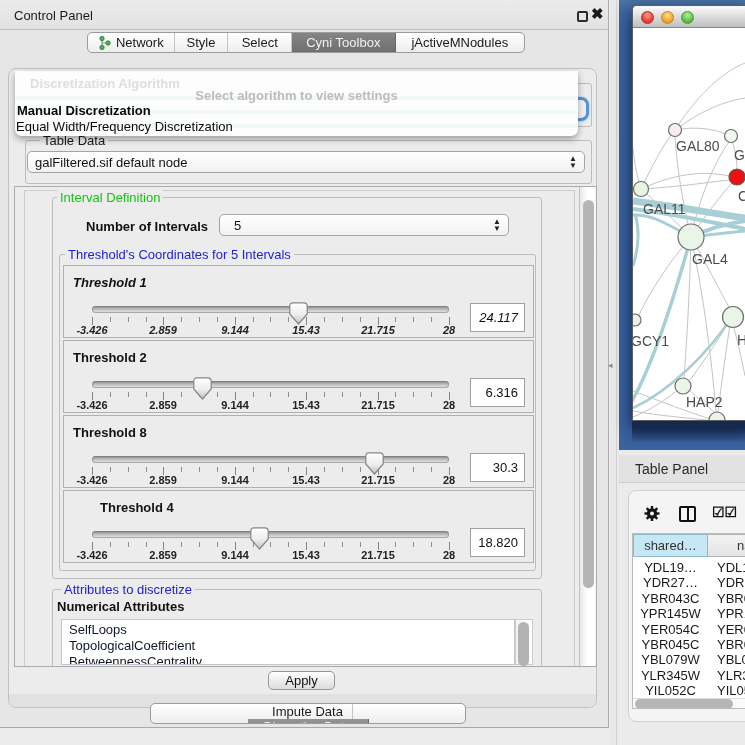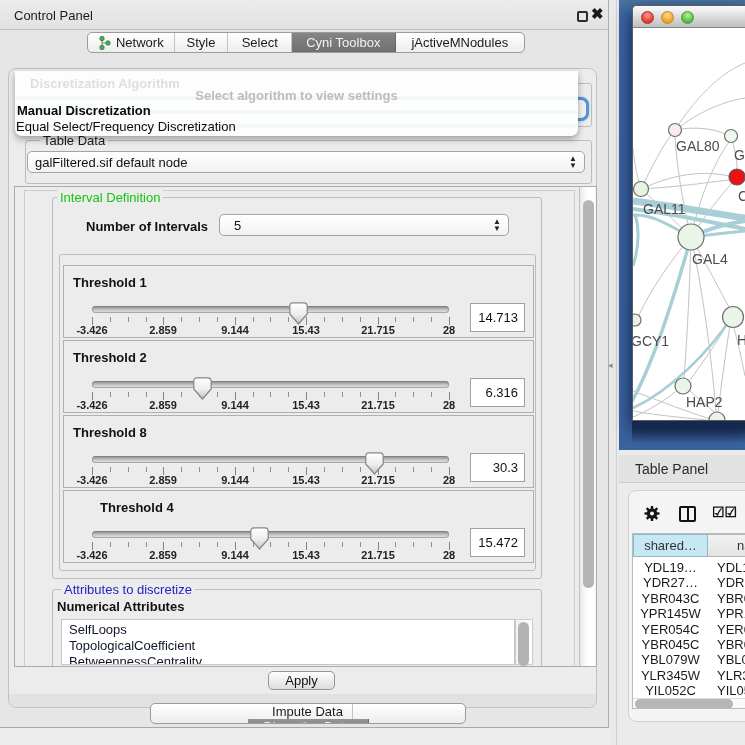--- a/index.html
+++ b/index.html
@@ -63,38 +63,39 @@
     <span class="ar">▲<br>▼</span>
   </div>
 
   <div class="abs" style="left:15px;top:71px;width:563px;height:65px;background:#fdfdfd;border-radius:0 0 7px 7px;box-shadow:0 3px 7px rgba(0,0,0,0.35);"></div>
   <div class="abs" style="left:15px;top:96px;width:562px;height:4px;background:#f2f7fa;"></div>
   <div class="abs" style="left:15px;top:110px;width:562px;height:4px;background:#f2f7fa;"></div>
   <div class="abs" style="left:15px;top:124px;width:562px;height:4px;background:#f2f7fa;"></div>
   <div class="lbl" style="left:30px;top:76px;font-size:13px;font-weight:bold;color:#dedede;">Discretization Algorithm</div>
   <div class="lbl" style="left:15px;top:88px;width:563px;text-align:center;font-size:13px;font-weight:bold;color:#bcbcbc;">Select algorithm to view settings</div>
   <div class="lbl" style="left:17px;top:103px;font-size:13px;font-weight:bold;color:#0a0a0a;">Manual Discretization</div>
-  <div class="lbl" style="left:16px;top:119px;font-size:13px;color:#0a0a0a;">Equal Select/Frequency Discretization</div>
+  <div class="lbl" style="left:16px;top:119px;font-size:13px;color:#0a0a0a;">Equal Width/Frequency Discretization</div>
 
   <div class="abs" id="scrollpane" style="left:14px;top:186px;width:583px;height:481px;background:#ececec;border:1px solid #ababab;overflow:hidden;">
 
     <div class="abs" style="left:9px;top:3px;width:551px;height:600px;border:1px solid #cccccc;"></div>
 
     <div class="group" style="left:37px;top:10px;width:490px;height:382px;"></div>
     <div class="gtitle" style="left:42px;top:3px;color:#13c413;">Interval Definition</div>
 
     <div class="lbl" style="left:71px;top:32px;font-size:13px;font-weight:bold;color:#111;">Number of Intervals</div>
     <div class="combo" style="left:204px;top:27px;width:290px;height:22px;">
       <span style="position:absolute;left:14px;top:3px;">5</span>
       <span class="ar">▲<br>▼</span>
     </div>
 
     <div class="group" style="left:44px;top:67px;width:477px;height:317px;"></div>
-
-    <div class="abs" style="left:48px;top:78px;width:471px;height:73px;background:#ececec;border:1px solid #b0b0b0;">
+    <div class="gtitle" style="left:50px;top:60px;color:#2222cc;">Threshold's Coordinates for 5 Intervals</div>
+
+    <div class="abs" style="left:48px;top:78px;width:471px;height:73px;background:#ececec;border:1px solid #b0b0b0;font-style:italic;">
       <div class="lbl" style="left:9px;top:9px;font-size:13px;font-weight:bold;color:#111;">Threshold 1</div>
       <div class="abs" style="left:28px;top:40px;width:357px;height:7px;border-radius:4px;background:linear-gradient(#848484,#c6c6c6 55%,#e9e9e9);box-shadow:inset 0 0 0 1px rgba(120,120,120,0.55);"></div>
       <div class="abs" style="left:28px;top:51px;width:358px;height:5px;background:repeating-linear-gradient(90deg,#8f8f8f 0,#8f8f8f 1px,transparent 1px,transparent 17.85px);"></div>
       <div class="abs" style="left:28px;top:51px;width:358px;height:8px;background:repeating-linear-gradient(90deg,#858585 0,#858585 1px,transparent 1px,transparent 71.4px);"></div>
       <svg class="abs" style="left:224.6px;top:36px;" width="19" height="23" viewBox="0 0 19 23">
         <defs>
             <linearGradient id="thg0" x1="0" y1="0" x2="0" y2="1">
           <stop offset="0" stop-color="#ffffff"></stop>
               <stop offset="0.55" stop-color="#ededed"></stop>
               <stop offset="1" stop-color="#c2c2c2"></stop>
@@ -103,21 +104,21 @@
         <path d="M 4,0.8 H 15 Q 18.2,0.8 18.2,4 V 12 L 9.5,22 L 0.8,12 V 4 Q 0.8,0.8 4,0.8 Z" fill="url(#thg0)" stroke="#858585" stroke-width="1.2"></path>
       </svg>
       <div class="ticklabels">
         <span style="left:28px;">-3.426</span>
           <span style="left:99px;">2.859</span>
           <span style="left:171px;">9.144</span>
           <span style="left:242px;">15.43</span>
           <span style="left:314px;">21.715</span>
           <span style="left:385px;">28</span>
       </div>
-      <div class="abs" style="left:406px;top:37px;width:55px;height:29px;background:#fff;border:1px solid #a0a0a0;font-size:13px;color:#111;text-align:right;line-height:27px;padding-right:6px;">14.713</div>
+      <div class="abs" style="left:406px;top:37px;width:55px;height:29px;background:#fff;border:1px solid #a0a0a0;font-size:13px;color:#111;text-align:right;line-height:27px;padding-right:6px;">24.117</div>
     </div>
     <div class="abs" style="left:48px;top:153px;width:471px;height:73px;background:#ececec;border:1px solid #b0b0b0;">
       <div class="lbl" style="left:9px;top:9px;font-size:13px;font-weight:bold;color:#111;">Threshold 2</div>
       <div class="abs" style="left:28px;top:40px;width:357px;height:7px;border-radius:4px;background:linear-gradient(#848484,#c6c6c6 55%,#e9e9e9);box-shadow:inset 0 0 0 1px rgba(120,120,120,0.55);"></div>
       <div class="abs" style="left:28px;top:51px;width:358px;height:5px;background:repeating-linear-gradient(90deg,#8f8f8f 0,#8f8f8f 1px,transparent 1px,transparent 17.85px);"></div>
       <div class="abs" style="left:28px;top:51px;width:358px;height:8px;background:repeating-linear-gradient(90deg,#858585 0,#858585 1px,transparent 1px,transparent 71.4px);"></div>
       <svg class="abs" style="left:129.2px;top:36px;" width="19" height="23" viewBox="0 0 19 23">
         <defs>
             <linearGradient id="thg1" x1="0" y1="0" x2="0" y2="1">
           <stop offset="0" stop-color="#ffffff"></stop>
@@ -178,21 +179,21 @@
         <path d="M 4,0.8 H 15 Q 18.2,0.8 18.2,4 V 12 L 9.5,22 L 0.8,12 V 4 Q 0.8,0.8 4,0.8 Z" fill="url(#thg3)" stroke="#858585" stroke-width="1.2"></path>
       </svg>
       <div class="ticklabels">
         <span style="left:28px;">-3.426</span>
           <span style="left:99px;">2.859</span>
           <span style="left:171px;">9.144</span>
           <span style="left:242px;">15.43</span>
           <span style="left:314px;">21.715</span>
           <span style="left:385px;">28</span>
       </div>
-      <div class="abs" style="left:406px;top:37px;width:55px;height:29px;background:#fff;border:1px solid #a0a0a0;font-size:13px;color:#111;text-align:right;line-height:27px;padding-right:6px;">15.472</div>
+      <div class="abs" style="left:406px;top:37px;width:55px;height:29px;background:#fff;border:1px solid #a0a0a0;font-size:13px;color:#111;text-align:right;line-height:27px;padding-right:6px;">18.820</div>
     </div>
 
     <div class="group" style="left:37px;top:402px;width:490px;height:120px;"></div>
     <div class="gtitle" style="left:46px;top:395px;color:#2222cc;">Attributes to discretize</div>
     <div class="lbl" style="left:42px;top:412px;font-size:13px;font-weight:bold;color:#111;">Numerical Attributes</div>
     <div class="abs" style="left:46px;top:432px;width:454px;height:46px;background:#ffffff;border:1px solid #c6c6c6;overflow:hidden;">
       <div style="font-size:13px;color:#0f172a;padding:2px 0 0 7px;line-height:16px;">SelfLoops<br>TopologicalCoefficient<br>BetweennessCentrality</div>
     </div>
     <div class="abs" style="left:500px;top:432px;width:18px;height:46px;background:linear-gradient(90deg,#f2f2f2,#ffffff);border:1px solid #cccccc;"></div>
     <div class="abs" style="left:503px;top:435px;width:11px;height:44px;background:#b3b3b3;border-radius:6px;"></div>

